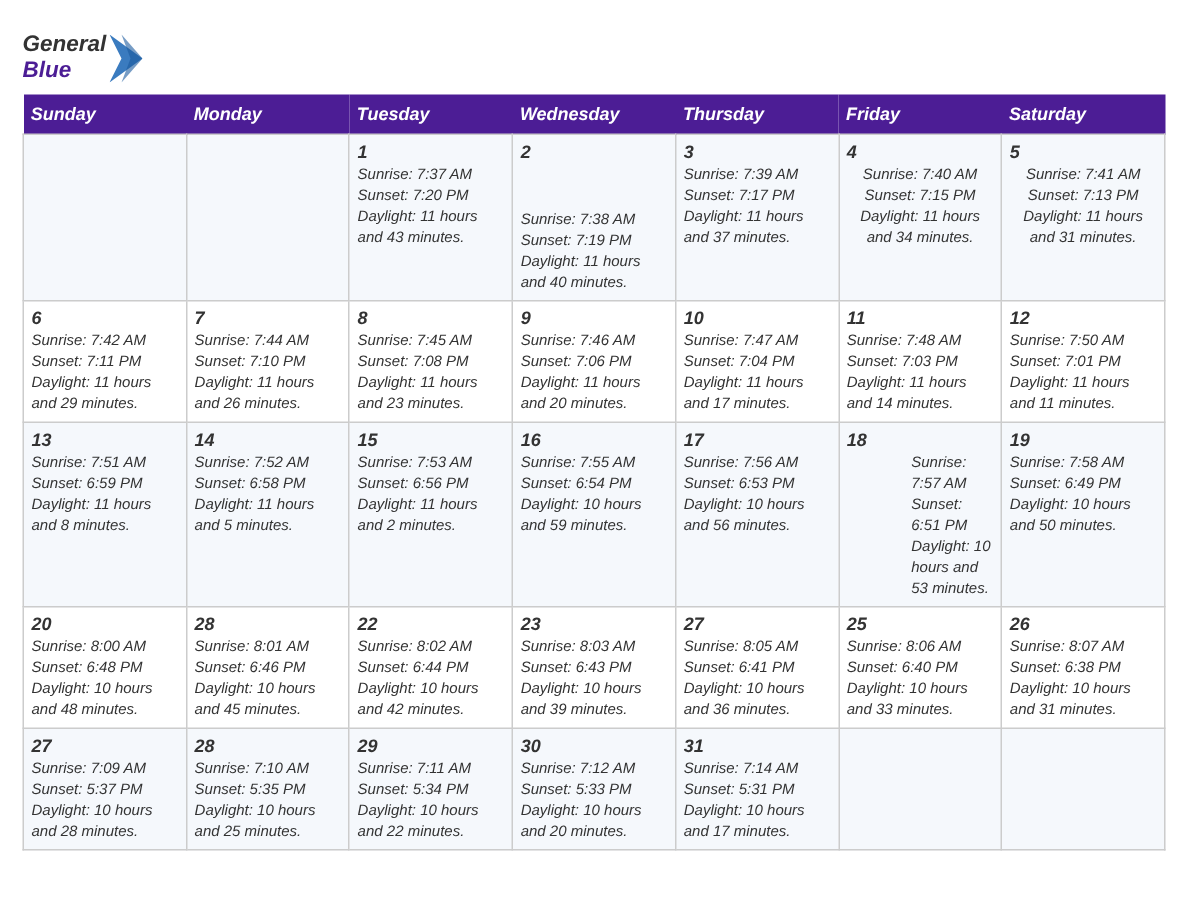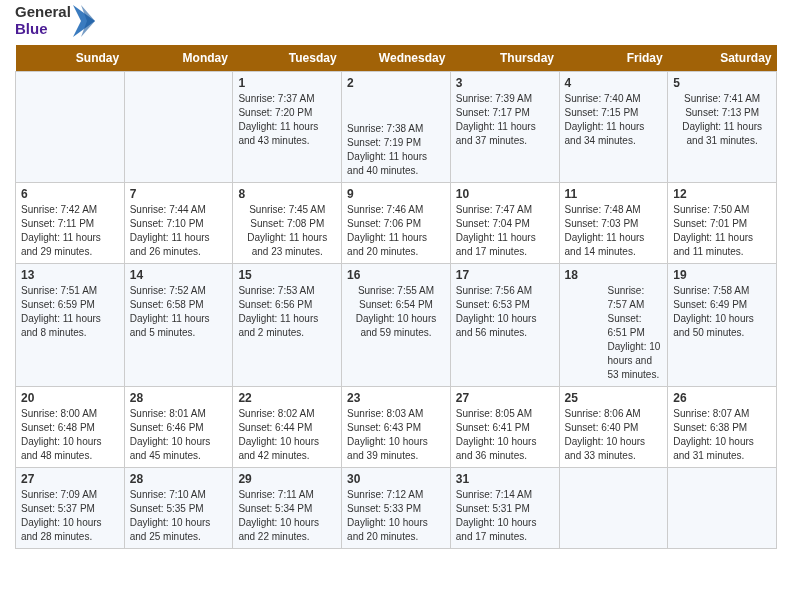--- a/index.html
+++ b/index.html
@@ -4,21 +4,22 @@
   <style>
     * { box-sizing: border-box; margin: 0; padding: 0; }
     body {
       font-family: Arial, sans-serif;
       background: #fff;
       width: 792px;
       min-height: 612px;
     }
     .container {
       width: 792px;
-      padding: 4px 15px;
+      padding: 22px 15px;
+      font-style: italic;
     }
     .header {
       display: flex;
       justify-content: space-between;
       align-items: flex-start;
       margin-bottom: 8px;
     }
     .logo {
       display: flex;
       align-items: center;
@@ -35,23 +36,23 @@
     .location {
       font-size: 14px;
       color: #555;
     }
     table {
       width: 100%;
       border-collapse: collapse;
       font-size: 11px;
     }
     thead tr th {
-      background-color: #a16207;
+      background-color: #4c1d95;
       color: #fff;
-      text-align: right;
+      text-align: left;
       padding: 6px 5px;
       font-size: 12px;
       font-weight: bold;
     }
     tbody tr td {
       border: 1px solid #ccc;
       vertical-align: top;
       padding: 4px 5px;
       width: calc(100%/7);
       min-height: 80px;
@@ -131,21 +132,21 @@
 Daylight: 11 hours and 40 minutes.</div>
           </td>
           <td>
             <span class="day-num">3</span>
             <div class="day-info" style="white-space: pre-line;">Sunrise: 7:39 AM
 Sunset: 7:17 PM
 Daylight: 11 hours and 37 minutes.</div>
           </td>
           <td>
             <span class="day-num">4</span>
-            <div class="day-info" style="white-space: pre-line;">Sunrise: 7:40 AM
+            <div class="day-info" style="white-space: pre-line; text-align: center;">Sunrise: 7:40 AM
 Sunset: 7:15 PM
 Daylight: 11 hours and 34 minutes.</div>
           </td>
           <td>
             <span class="day-num">5</span>
             <div class="day-info" style="white-space: pre-line; text-align: center;">Sunrise: 7:41 AM
 Sunset: 7:13 PM
 Daylight: 11 hours and 31 minutes.</div>
           </td>
         </tr>
@@ -157,21 +158,21 @@
 Daylight: 11 hours and 29 minutes.</div>
           </td>
           <td>
             <span class="day-num">7</span>
             <div class="day-info" style="white-space: pre-line;">Sunrise: 7:44 AM
 Sunset: 7:10 PM
 Daylight: 11 hours and 26 minutes.</div>
           </td>
           <td>
             <span class="day-num">8</span>
-            <div class="day-info" style="white-space: pre-line; text-align: center;">Sunrise: 7:45 AM
+            <div class="day-info" style="white-space: pre-line;">Sunrise: 7:45 AM
 Sunset: 7:08 PM
 Daylight: 11 hours and 23 minutes.</div>
           </td>
           <td>
             <span class="day-num">9</span>
             <div class="day-info" style="white-space: pre-line;">Sunrise: 7:46 AM
 Sunset: 7:06 PM
 Daylight: 11 hours and 20 minutes.</div>
           </td>
           <td>
@@ -207,21 +208,21 @@
 Daylight: 11 hours and 5 minutes.</div>
           </td>
           <td>
             <span class="day-num">15</span>
             <div class="day-info" style="white-space: pre-line;">Sunrise: 7:53 AM
 Sunset: 6:56 PM
 Daylight: 11 hours and 2 minutes.</div>
           </td>
           <td>
             <span class="day-num">16</span>
-            <div class="day-info" style="white-space: pre-line; text-align: center;">Sunrise: 7:55 AM
+            <div class="day-info" style="white-space: pre-line;">Sunrise: 7:55 AM
 Sunset: 6:54 PM
 Daylight: 10 hours and 59 minutes.</div>
           </td>
           <td>
             <span class="day-num">17</span>
             <div class="day-info" style="white-space: pre-line;">Sunrise: 7:56 AM
 Sunset: 6:53 PM
 Daylight: 10 hours and 56 minutes.</div>
           </td>
           <td>

